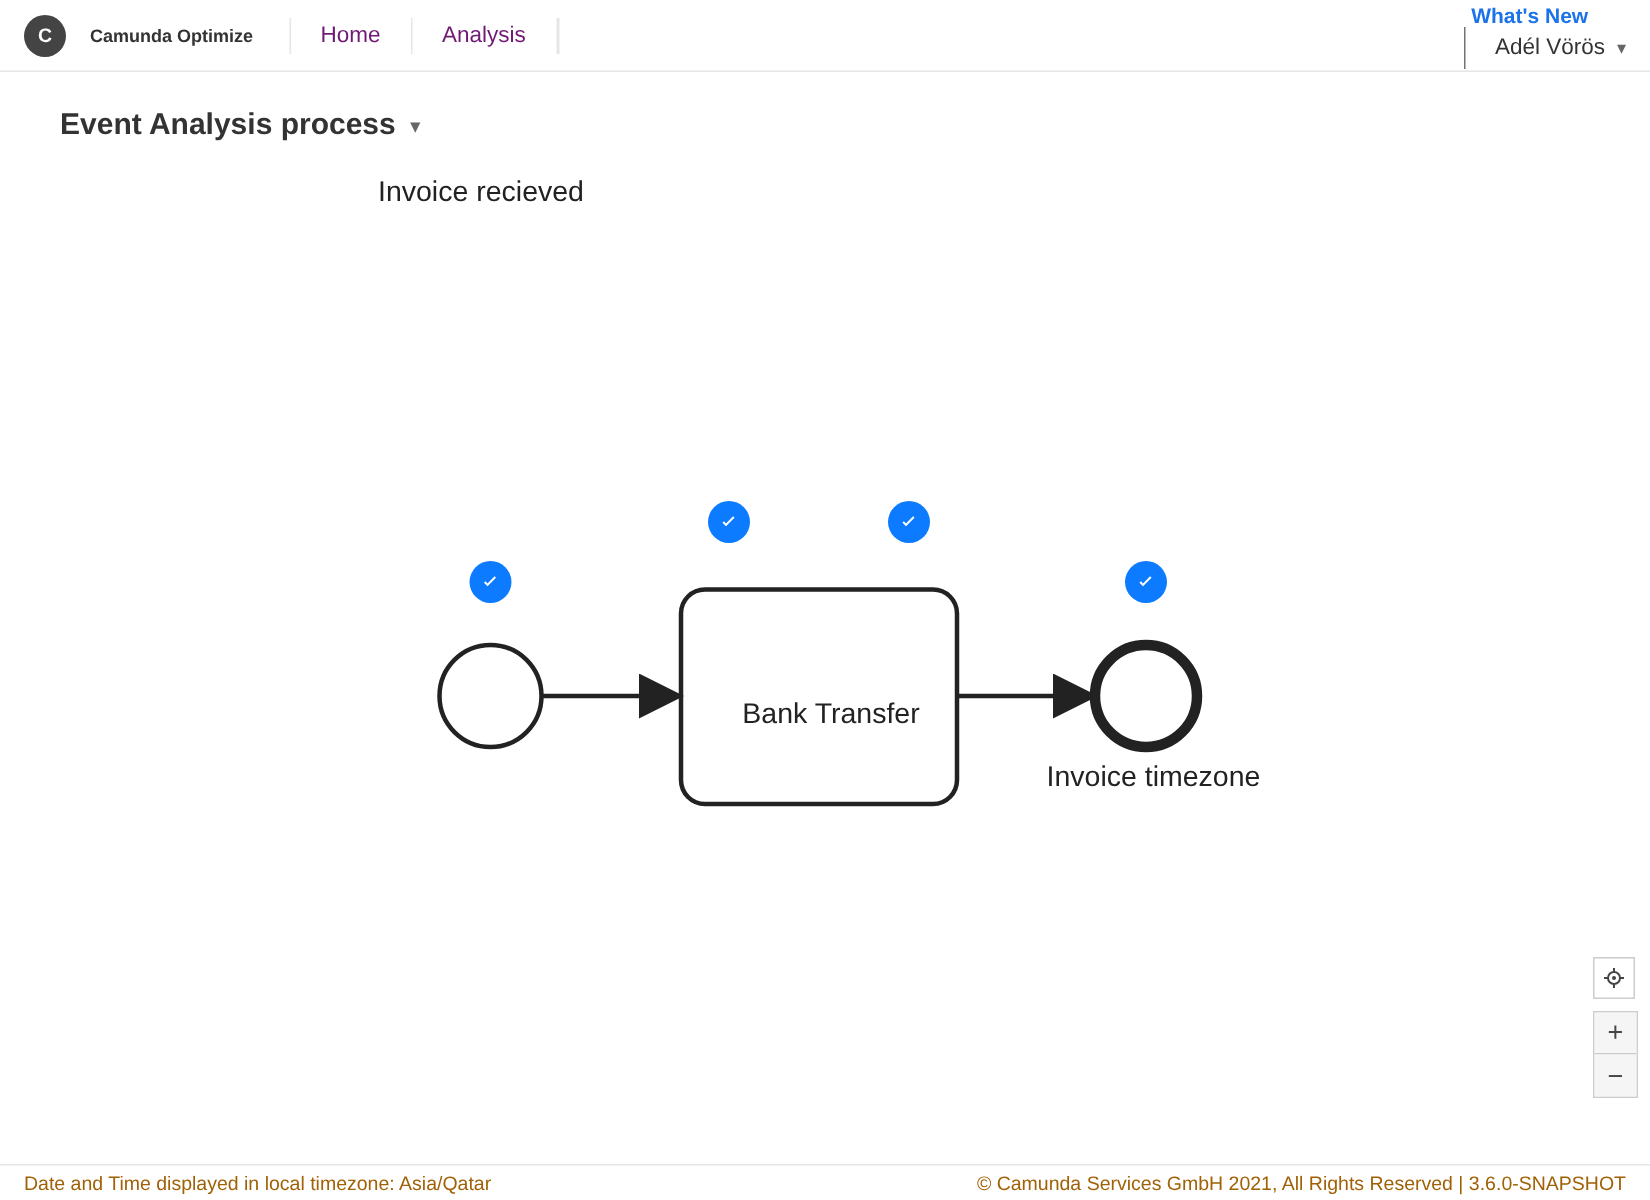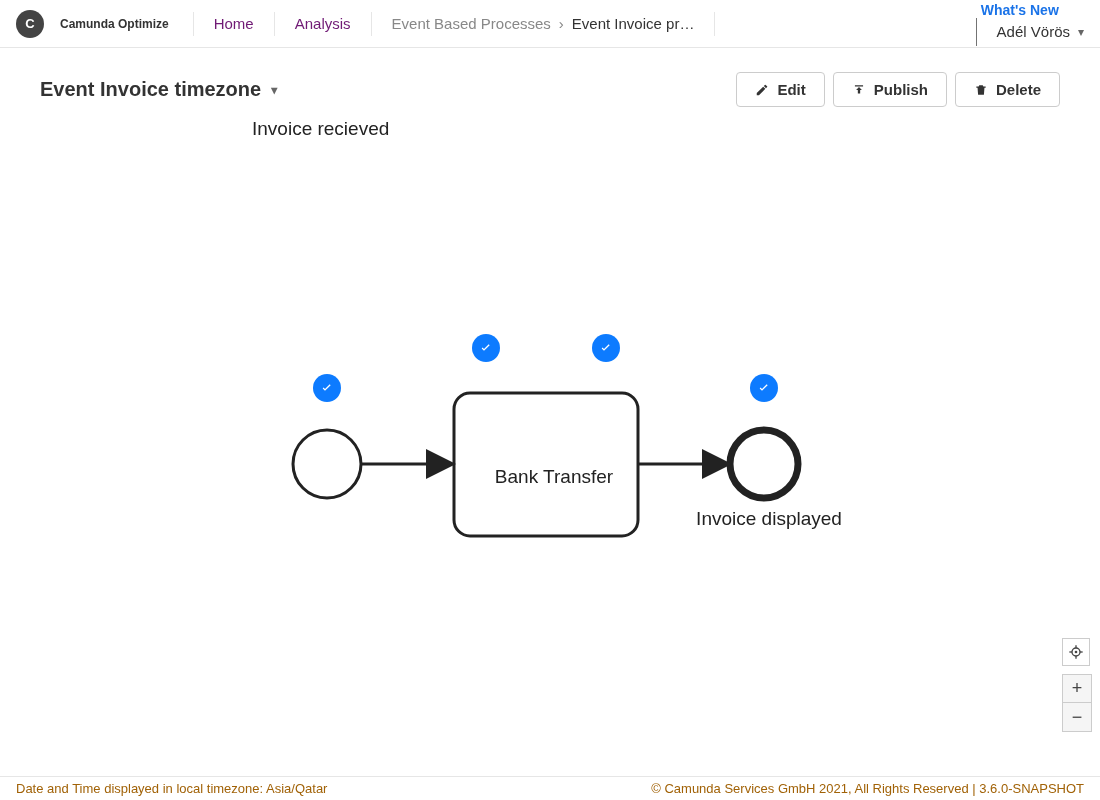--- a/index.html
+++ b/index.html
@@ -211,65 +211,34 @@
 <body>
 
 <div class="header">
   <div class="logo-badge">C</div>
   <div class="app-name">Camunda Optimize</div>
   <div class="nav-sep"></div>
   <div class="nav-link">Home</div>
   <div class="nav-sep"></div>
   <div class="nav-link">Analysis</div>
   <div class="nav-sep"></div>
-  <div class="breadcrumb">
-    <span class="crumb">Event Based Processes</span>
-    <span class="sep">›</span>
-    <span class="crumb active">Event Invoice pr…</span>
-  </div>
   <div class="nav-sep"></div>
   <div class="header-right">
     <div class="whats-new">What's New</div>
     <div class="user-menu">
       <span>Adél Vörös</span>
       <span class="chevron-down">▾</span>
     </div>
   </div>
 </div>
 
 <div class="subheader">
   <div class="process-title">
-    <span>Event Invoice timezone</span>
+    <span>Event Analysis process</span>
     <span class="chevron-down">▾</span>
-  </div>
-  <div class="actions">
-    <button class="btn">
-      <span class="btn-icon">
-        <svg viewBox="0 0 24 24" width="14" height="14">
-            <path fill="#333" d="M3 17.25V21h3.75l11-11-3.75-3.75-11 11zM20.7 7.04a1 1 0 0 0 0-1.41l-2.34-2.34a1 1 0 0 0-1.41 0l-1.83 1.83 3.75 3.75 1.83-1.83z"></path>
-          </svg>
-      </span>
-      <span>Edit</span>
-    </button>
-    <button class="btn">
-      <span class="btn-icon">
-        <svg viewBox="0 0 24 24" width="14" height="14">
-            <path fill="#333" d="M5 4h14v2H5V4zm7 3l-5 5h3v6h4v-6h3l-5-5z"></path>
-          </svg>
-      </span>
-      <span>Publish</span>
-    </button>
-    <button class="btn">
-      <span class="btn-icon">
-        <svg viewBox="0 0 24 24" width="14" height="14">
-            <path fill="#333" d="M6 7h12l-1 13H7L6 7zm3-3h6l1 2h4v2H4V6h4l1-2z"></path>
-          </svg>
-      </span>
-      <span>Delete</span>
-    </button>
   </div>
 </div>
 
 <div class="canvas">
 
   <svg class="diagram-svg">
     <defs>
       <marker id="arrowhead" markerWidth="10" markerHeight="10" refX="8" refY="5" orient="auto">
         <path d="M0,0 L10,5 L0,10 Z" fill="#222"></path>
       </marker>
@@ -283,21 +252,21 @@
 
     <line x1="361" y1="346" x2="450" y2="346" stroke="#222" stroke-width="3" marker-end="url(#arrowhead)"></line>
 
     <line x1="638" y1="346" x2="726" y2="346" stroke="#222" stroke-width="3" marker-end="url(#arrowhead)"></line>
   </svg>
 
   <div class="node-label" style="left:454px; top:348px; width:200px;">Bank Transfer</div>
 
   <div class="node-label" style="left: 252px;">Invoice recieved</div>
 
-  <div class="node-label" style="left:684px; top:390px; width:170px;">Invoice displayed</div>
+  <div class="node-label" style="left:684px; top:390px; width:170px;">Invoice timezone</div>
 
   <div class="check-badge" style="left:313px; top:256px;">
     <svg viewBox="0 0 24 24">
         <path fill="#fff" d="M9 16.2l-3.5-3.5 1.4-1.4L9 13.4l7.1-7.1 1.4 1.4z"></path>
       </svg>
   </div>
   <div class="check-badge" style="left:472px; top:216px;">
     <svg viewBox="0 0 24 24">
         <path fill="#fff" d="M9 16.2l-3.5-3.5 1.4-1.4L9 13.4l7.1-7.1 1.4 1.4z"></path>
       </svg>

